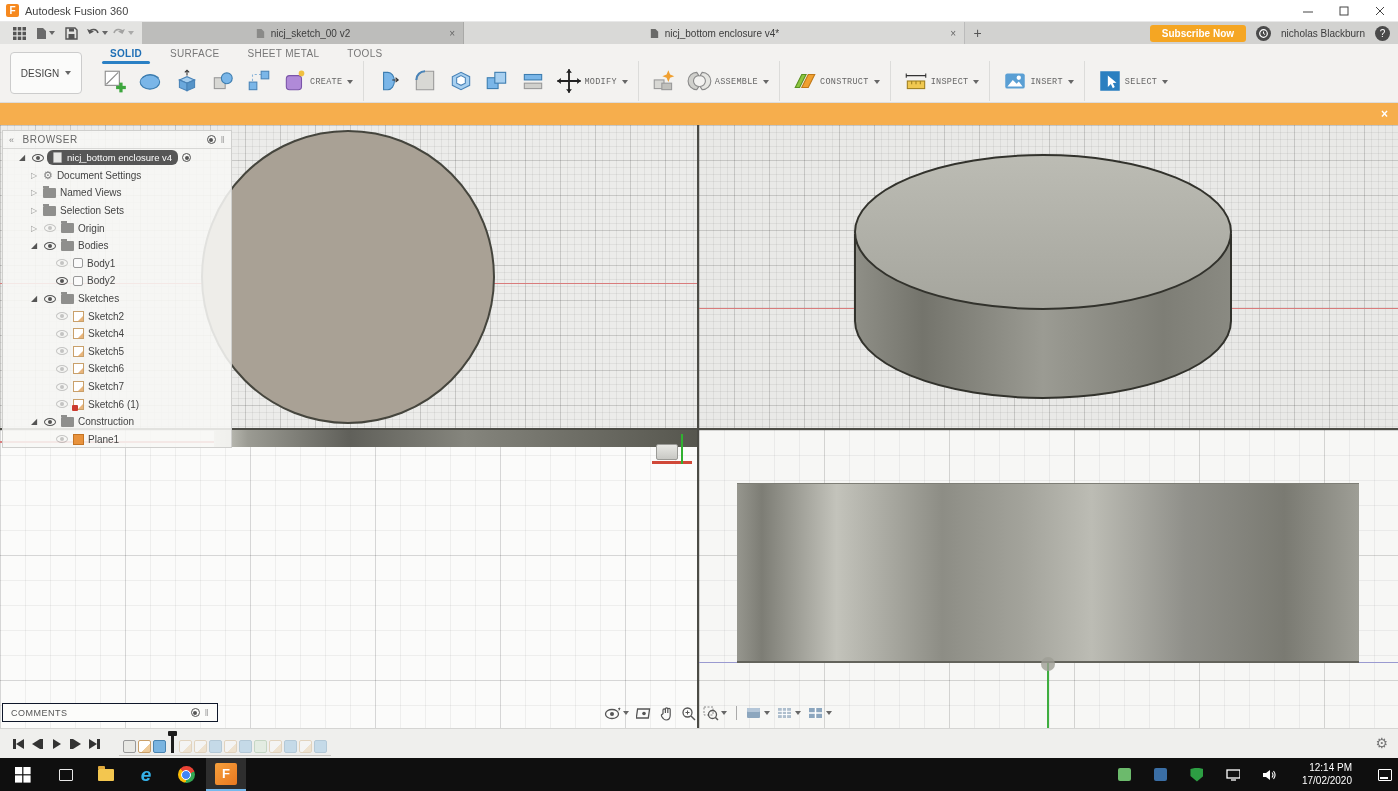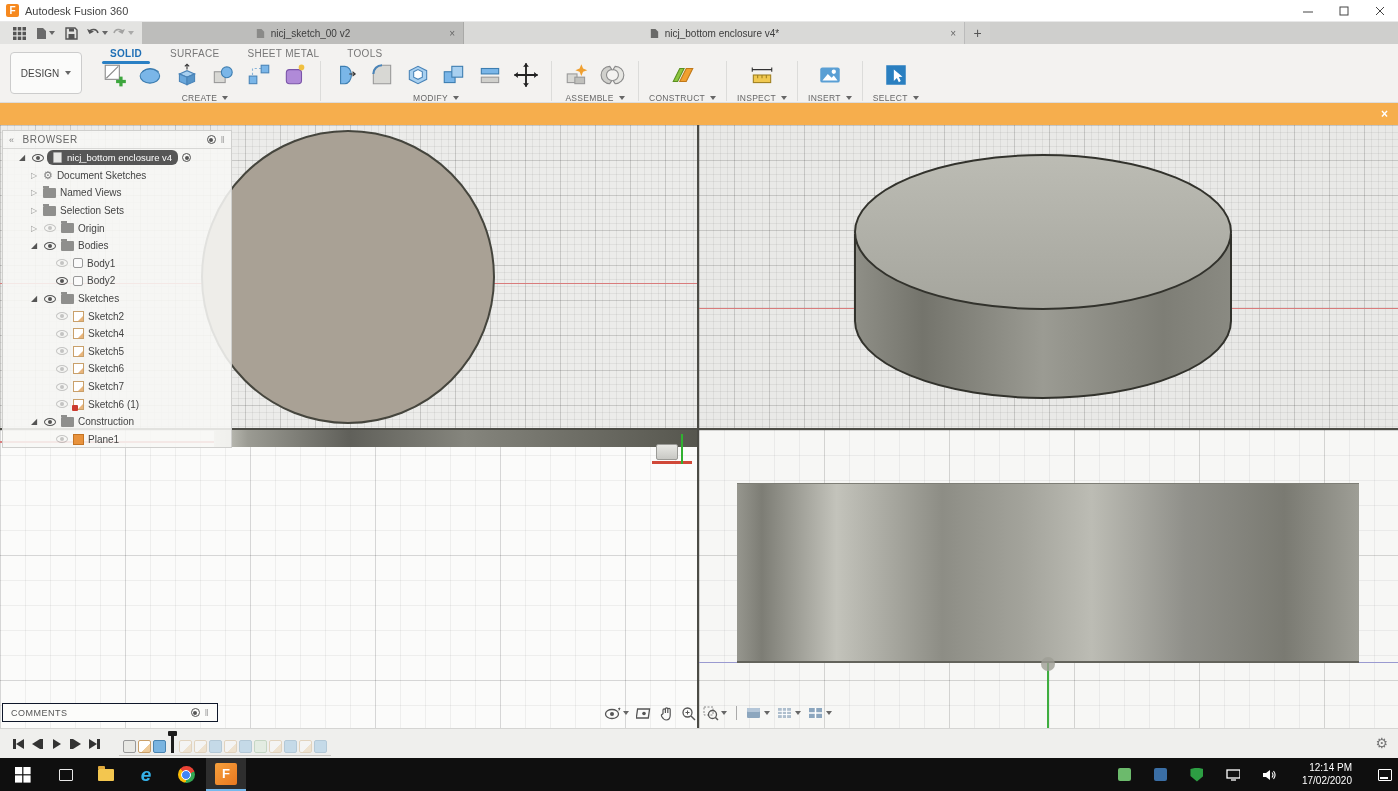--- a/index.html
+++ b/index.html
@@ -31,21 +31,21 @@
   .username { font-size:10px; color:#3c3c3c; }
 
   
   .ribbon { position:absolute; left:0; top:44px; width:100%; height:59px; background:#f3f2f0; border-bottom:1px solid #ddd;}
   .design-btn { position:absolute; left:10px; top:8px; width:72px; height:42px; background:#fbfbfa; border:1px solid #ccc; border-radius:4px; font-size:10px; color:#444; display:flex; align-items:center; justify-content:center; gap:4px;}
   .rtabs { position:absolute; left:96px; top:1px; display:flex; gap:0; }
   .rtab { font-size:10px; color:#777; padding:3px 14px 4px 14px; position:relative; letter-spacing:.3px;}
   .rtab.active { color:#1f6fb5; font-weight:bold; }
   .rtab.active::after { content:""; position:absolute; left:6px; right:6px; bottom:-1px; height:3px; background:#2a80c4; border-radius:2px;}
   .rgroups { position:absolute; left:92px; top:15px; display:flex; align-items:stretch; height:44px;}
-  .rgroup { display:flex; flex-direction:column; align-items:center; padding:0 8px;}
+  .rgroup { display:flex; flex-direction:row; align-items:center; padding:0 8px;font-family:Liberation Mono, monospace;}
   .ricons { display:flex; align-items:center; gap:6px; height:32px;}
   .ricon { width:30px; height:30px; display:flex; align-items:center; justify-content:center;}
   .rlabel { font-size:8.5px; color:#666; display:flex; align-items:center; gap:3px; margin-top:2px; letter-spacing:.3px;}
   .rsep { width:1px; background:#dcdcda; margin:2px 2px; }
 
   
   .banner { position:absolute; left:0; top:103px; width:100%; height:22px; background:#f6ae4d; display:flex; align-items:center; justify-content:center;}
   .banner-text { font-size:10.5px; font-weight:bold; color:#47758a; }
   .banner-close { position:absolute; right:10px; color:#fff; font-size:12px; font-weight:bold;}
 
@@ -240,20 +240,31 @@
       <span class="tab-close">×</span>
     </div>
     <div class="doctab t2">
       <svg class="tab-doc-ico" viewBox="0 0 12 12">
           <path d="M2 1 h5 l3 3 v7 h-8 z" fill="#6a6a68"></path>
         </svg>
       <span>nicj_bottom enclosure v4*</span>
       <span class="tab-close">×</span>
     </div>
     <div class="newtab">+</div>
+    <div class="tab-right">
+      <button class="subscribe">Subscribe Now</button>
+      <span class="round-ico">
+          <svg width="9" height="9">
+            <circle cx="4.5" cy="4.5" r="3.8" fill="none" stroke="#fff" stroke-width="1.2"></circle>
+            <path d="M4.5 2.5 v2 l1.5 1" stroke="#fff" stroke-width="1" fill="none"></path>
+          </svg>
+        </span>
+      <span class="username">nicholas Blackburn</span>
+      <span class="round-ico">?</span>
+    </div>
   </div>
 
   <div class="ribbon">
     <div class="design-btn">
       <span>DESIGN</span>
         <span class="caret-s"></span>
     </div>
     <div class="rtabs">
       <span class="rtab active">SOLID</span>
       <span class="rtab">SURFACE</span>
@@ -509,21 +520,21 @@
         <span class="eye"></span>
         <span class="root-hl">
             <span class="doc-ico-s"></span>
             <span>nicj_bottom enclosure v4</span>
           </span>
         <span class="dotcirc fill" style="margin-left:4px;"></span>
       </div>
       <div class="trow ind1">
         <span class="tw">▷</span>
         <span class="ticon gear">⚙</span>
-        <span class="tlabel">Document Sketches</span>
+        <span class="tlabel">Document Settings</span>
       </div>
       <div class="trow ind1">
         <span class="tw">▷</span>
         <span class="ticon fold"></span>
         <span class="tlabel">Named Views</span>
       </div>
       <div class="trow ind1">
         <span class="tw">▷</span>
         <span class="ticon fold"></span>
         <span class="tlabel">Selection Sets</span>

